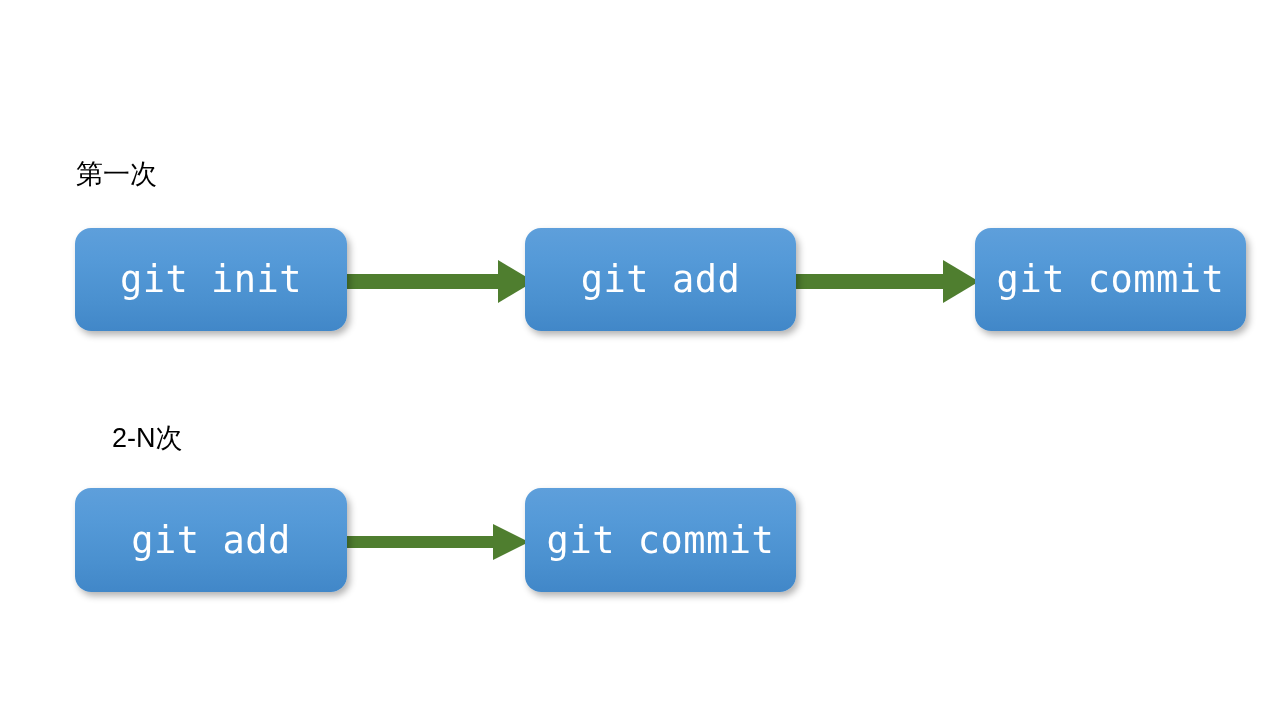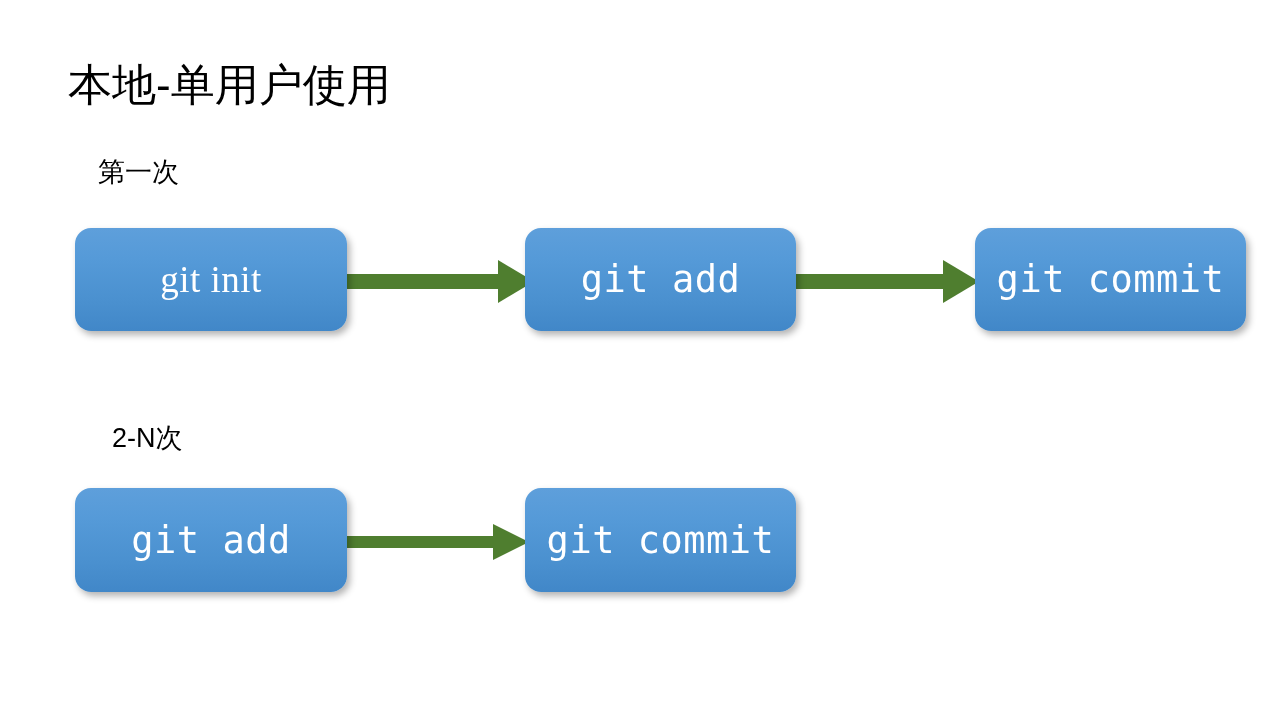--- a/index.html
+++ b/index.html
@@ -38,21 +38,21 @@
 
   
   .section-label {
     position: absolute;
     font-size: 27px;
     line-height: 34px;
     color: #000000;
     white-space: nowrap;
     font-weight: 400;
   }
-  .section-label.first  { left: 98px; top: 157px; font-family: Liberation Mono, monospace; }
+  .section-label.first  { left: 76px; top: 157px; }
   .section-label.repeat { left: 86px; top: 421px; margin-left: 26px; }
 
   
   .flow-box {
     position: absolute;
     box-sizing: border-box;
     border-radius: 16px;
     background: linear-gradient(to bottom, #5e9fdb 0%, #559ad8 30%, #4a90cf 72%, #4187c8 100%);
     box-shadow: 3px 4px 7px rgba(0, 0, 0, 0.30);
     display: flex;
@@ -87,40 +87,39 @@
   }
   #arrow-1 { left: 344px; top: 254px; }
   #arrow-2 { left: 794px; top: 254px; }
   #arrow-3 { left: 344px; top: 518px; }
 </style>
 </head>
 <body>
 
 <div class="slide" style="background: rgb(255, 255, 255);">
 
-  <div class="slide-title" style="color: rgb(0, 0, 0);">本地-单用户使用</div>
 
   <div class="section-label first" style="color: rgb(0, 0, 0);">第一次</div>
 
   <svg id="arrow-1" class="flow-arrow" width="190" height="56" viewBox="0 0 190 56" aria-hidden="true">
     <g fill="#4f7e2f">
       <rect x="0" y="20" width="160" height="15"></rect>
       <polygon points="154,6 190,27.5 154,49"></polygon>
     </g>
   </svg>
 
   <svg id="arrow-2" class="flow-arrow" width="185" height="56" viewBox="0 0 185 56" aria-hidden="true">
     <g fill="#4f7e2f">
       <rect x="0" y="20" width="155" height="15"></rect>
       <polygon points="149,6 185,27.5 149,49"></polygon>
     </g>
   </svg>
 
   <div class="flow-box" id="box-init">
-    <span class="box-label" style="color: rgb(255, 255, 255); font-family: Liberation Serif, serif;">git init</span>
+    <span class="box-label" style="color: rgb(255, 255, 255);">git init</span>
   </div>
 
   <div class="flow-box" id="box-add-1">
     <span class="box-label" style="color: rgb(255, 255, 255);">git add</span>
   </div>
 
   <div class="flow-box" id="box-commit-1">
     <span class="box-label" style="color: rgb(255, 255, 255);">git commit</span>
   </div>
 

